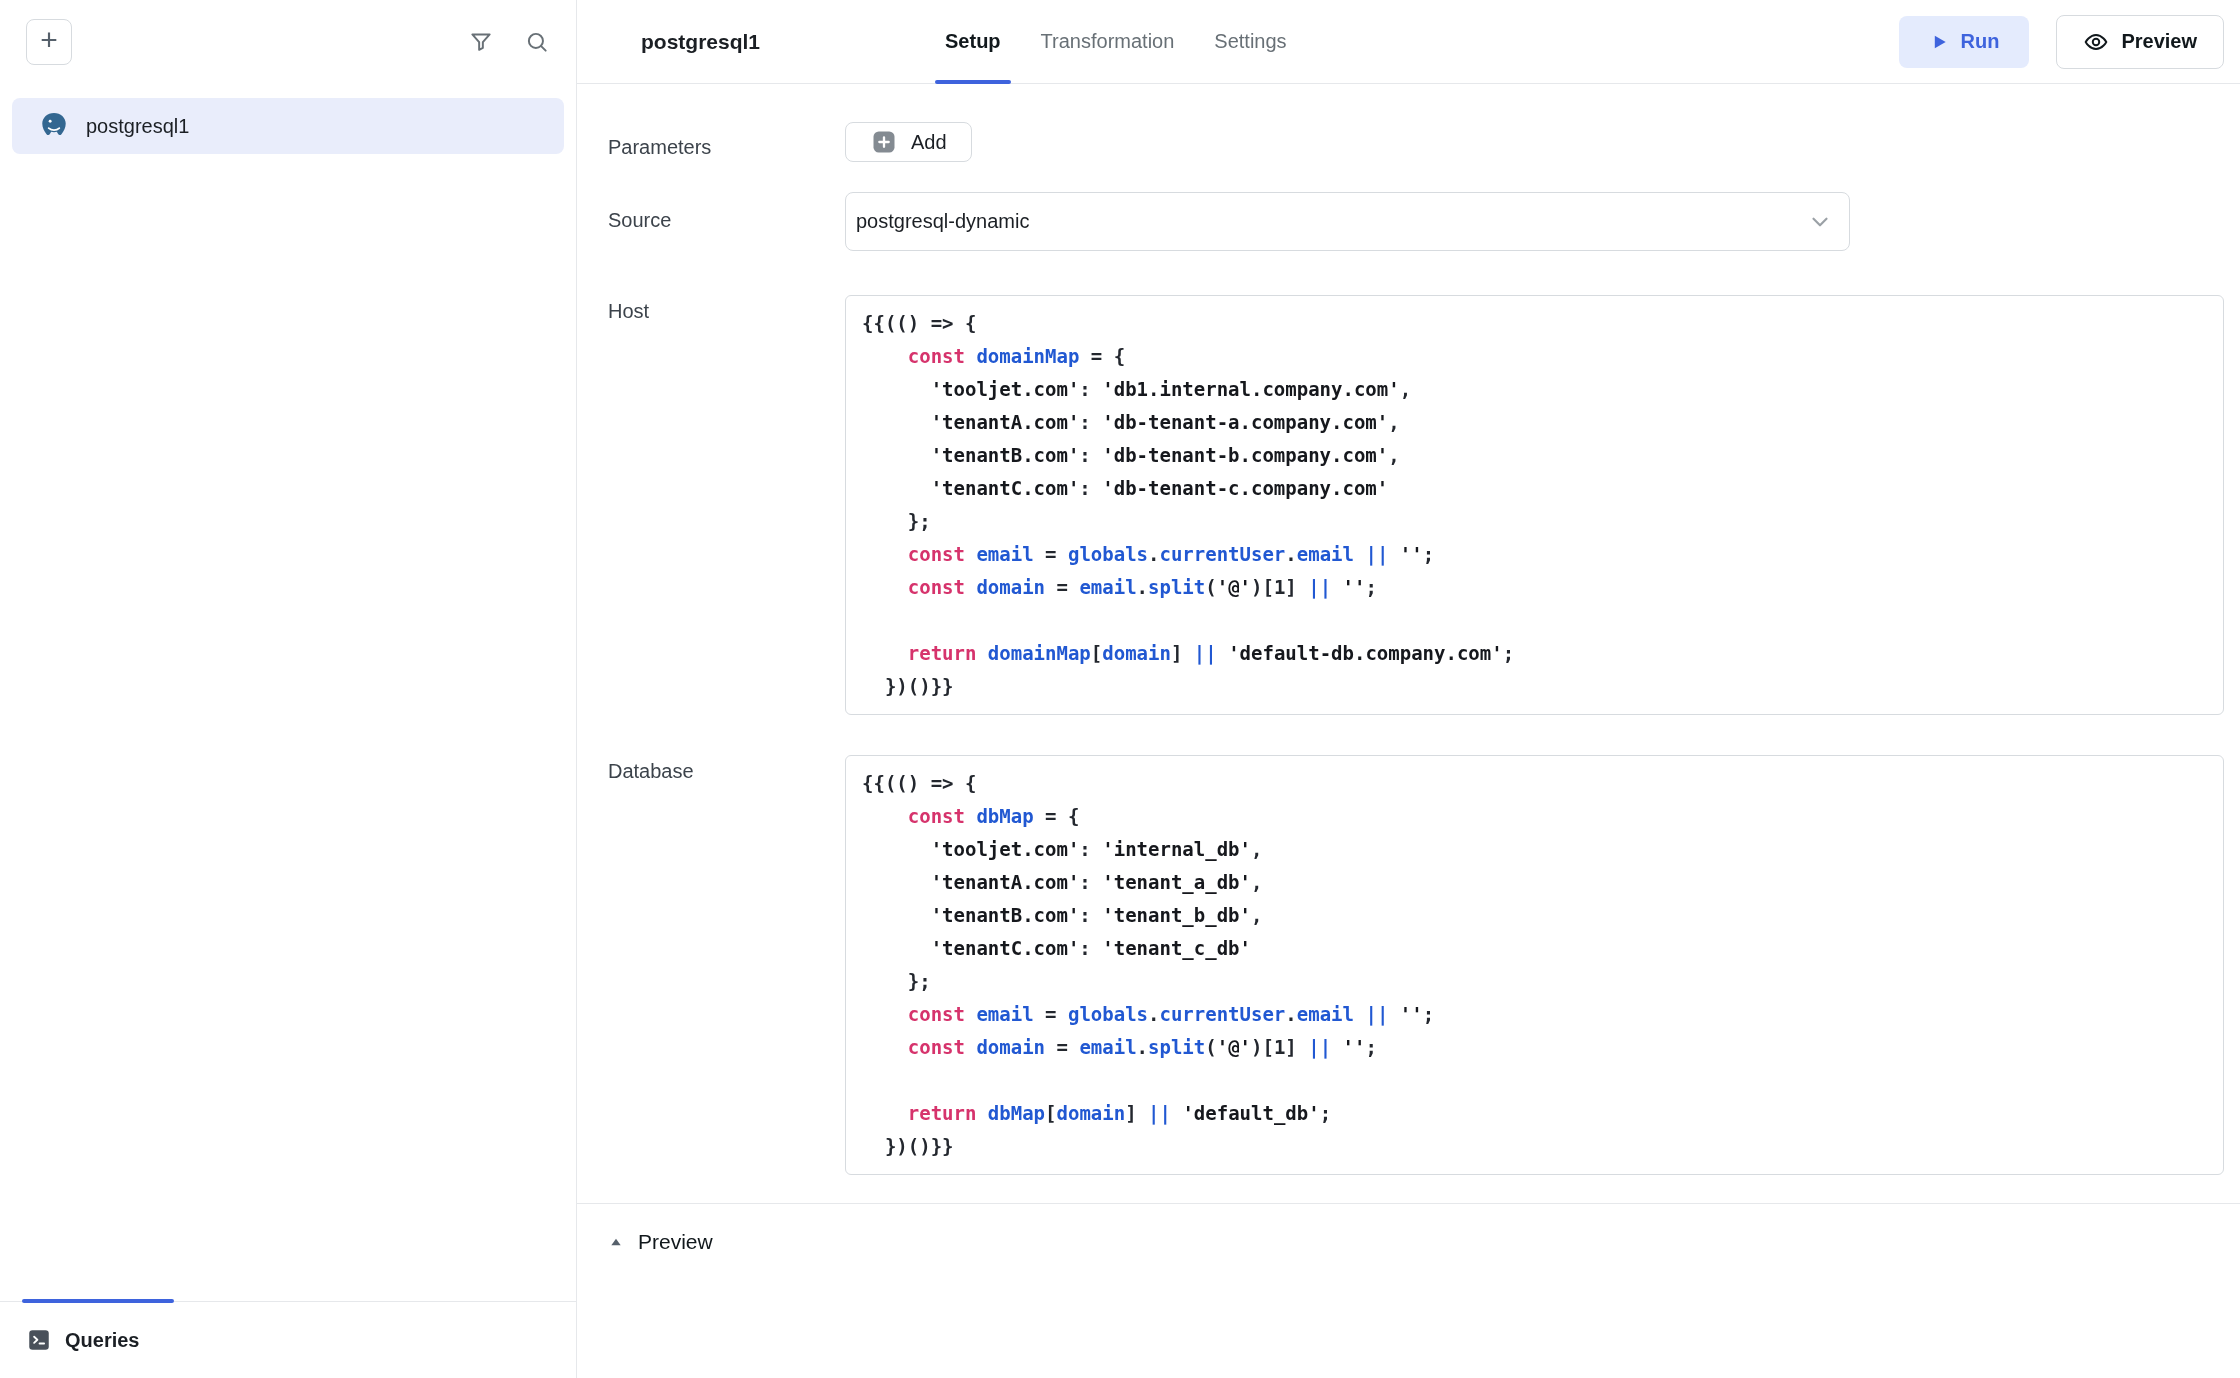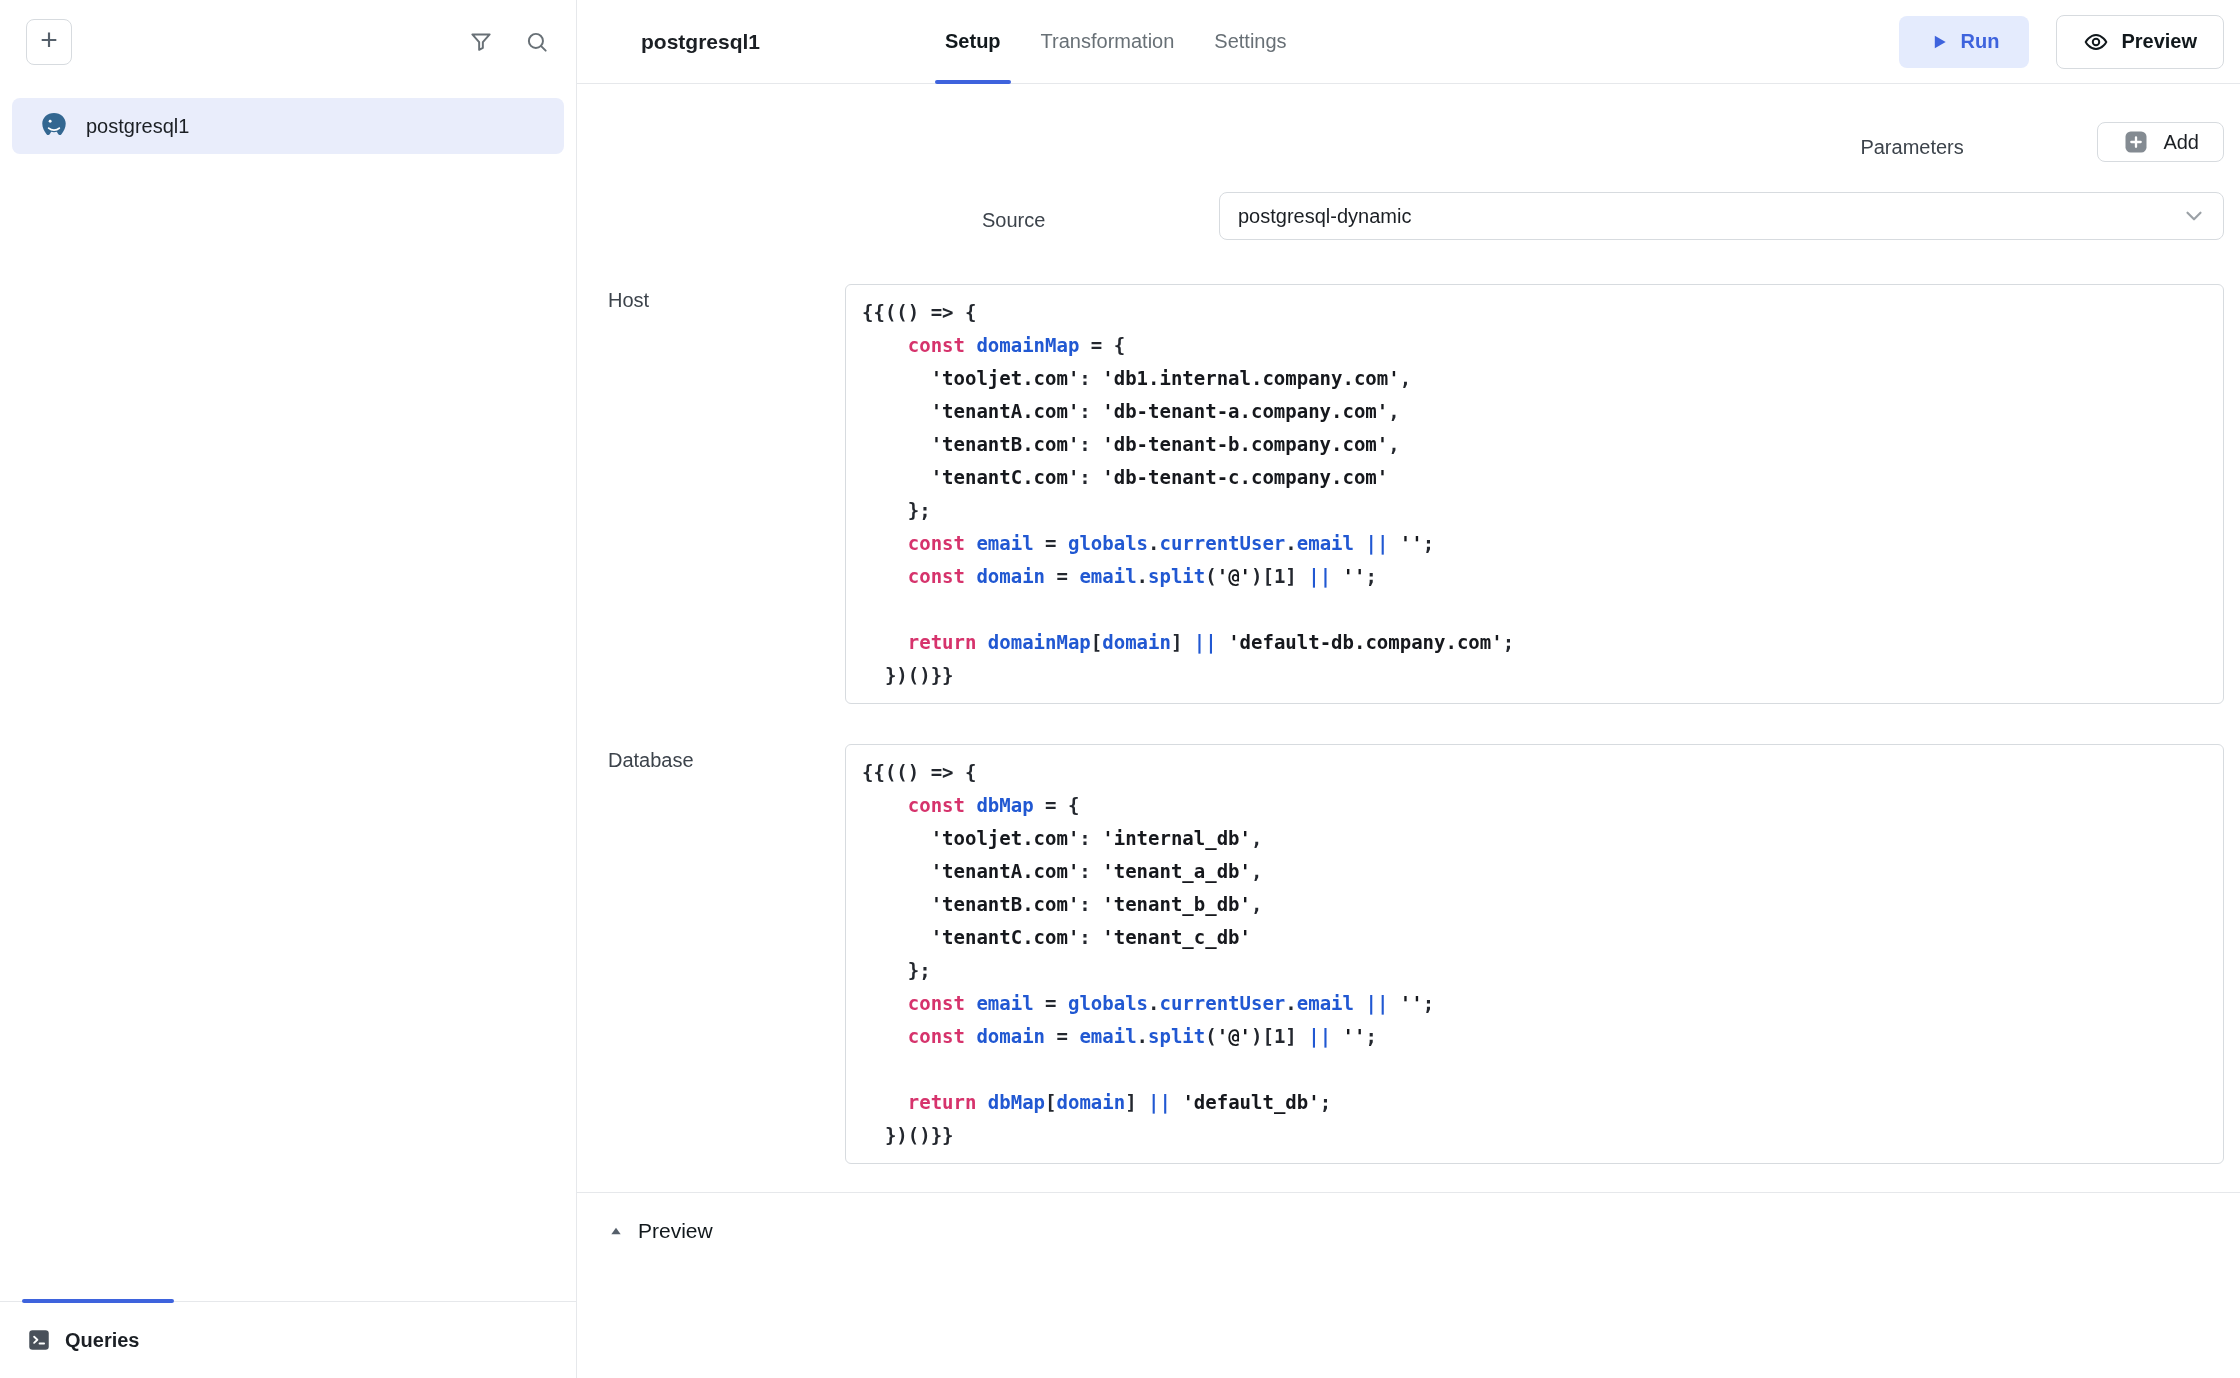--- a/index.html
+++ b/index.html
@@ -61,39 +61,39 @@
     border:none; cursor:pointer; font-family:inherit;
   }
   .preview-btn {
     display:flex; align-items:center; gap:12px; background:#fff; border:1px solid #D7DBDF;
     height:54px; padding:0 26px; border-radius:8px; font-size:20px; font-weight:600;
     color:#11181c; cursor:pointer; font-family:inherit;
   }
 
   
   .main-body { flex:1; overflow:hidden; padding:38px 16px 0 31px; }
-  .form-row { display:flex; align-items:flex-start;justify-content:flex-end; }
+  .form-row { display:flex; align-items:flex-start; }
   .form-label { width:237px; flex-shrink:0; font-size:20px; color:#3c434b; font-weight:500; }
   .row-params .form-label { padding-top:14px; }
   .row-source { margin-top:30px; }
   .row-source .form-label { padding-top:17px; }
   .row-host { margin-top:44px; }
   .row-db { margin-top:40px; }
   .row-host .form-label, .row-db .form-label { padding-top:5px; }
 
   .add-param-btn {
     display:flex; align-items:center; gap:13px; height:40px; padding:0 24px;
     background:#fff; border:1px solid #D7DBDF; border-radius:8px; font-size:20px;
     color:#1b1f24; cursor:pointer; font-family:inherit; font-weight:500;
   }
 
   .control-col { display:flex; flex-direction:column; min-width:0; }
   .source-select {
-    position:relative; width:1005px; height:48px; border:1px solid #D7DBDF; border-radius:8px;
-    display:flex; align-items:center; padding:0 56px 0 18px; font-size:20px; color:#1b1f24;
+    position:relative; width:1005px; height:59px; border:1px solid #D7DBDF; border-radius:8px;
+    display:flex; align-items:center; padding:0 56px 0 10px; font-size:20px; color:#1b1f24;
     cursor:pointer; background:#fff;
   }
   .source-select .chev { position:absolute; right:16px; top:50%; transform:translateY(-50%); display:flex; }
   .help-text { margin-top:13px; font-size:19px; color:#24292f; }
   .help-text a { color:#3a5ccc; font-weight:500; text-decoration:underline; cursor:pointer; }
 
   .code-box {
     width:1380px; border:1px solid #D7DBDF; border-radius:6px; background:#fff;
     padding:11px 16px; font-family:"DejaVu Sans Mono", monospace; font-size:19px;
     font-weight:600; line-height:33px; color:#23272e; white-space:pre; overflow:hidden;

